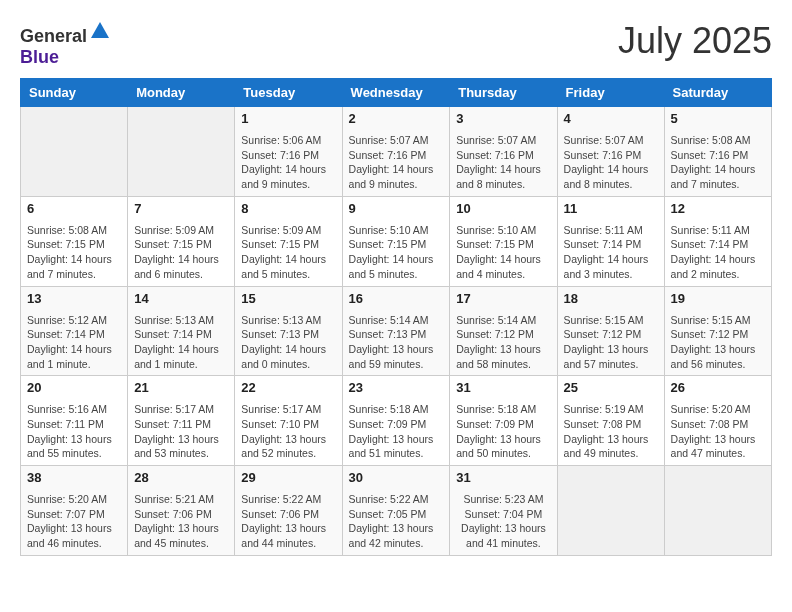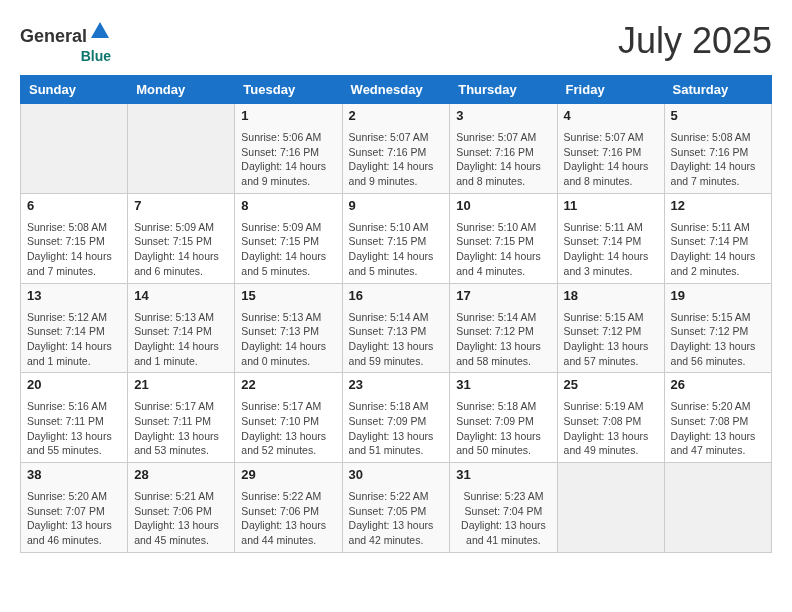--- a/index.html
+++ b/index.html
@@ -12,31 +12,30 @@
     }
     .header {
       display: flex;
       justify-content: space-between;
       align-items: flex-start;
       margin-bottom: 10px;
     }
     .logo {
       display: flex;
       align-items: center;
-      text-align: right;
     }
     .logo-text-general {
       font-size: 18px;
       font-weight: bold;
       color: #333;
     }
     .logo-text-blue {
-      font-size: 14px;
+      font-size: 18px;
       font-weight: bold;
-      color: #0f766e;
+      color: #4c1d95;
     }
     .logo-icon {
       width: 22px;
       height: 22px;
       margin-left: 2px;
     }
     .title-block {
       text-align: right;
     }
     .calendar-title {

